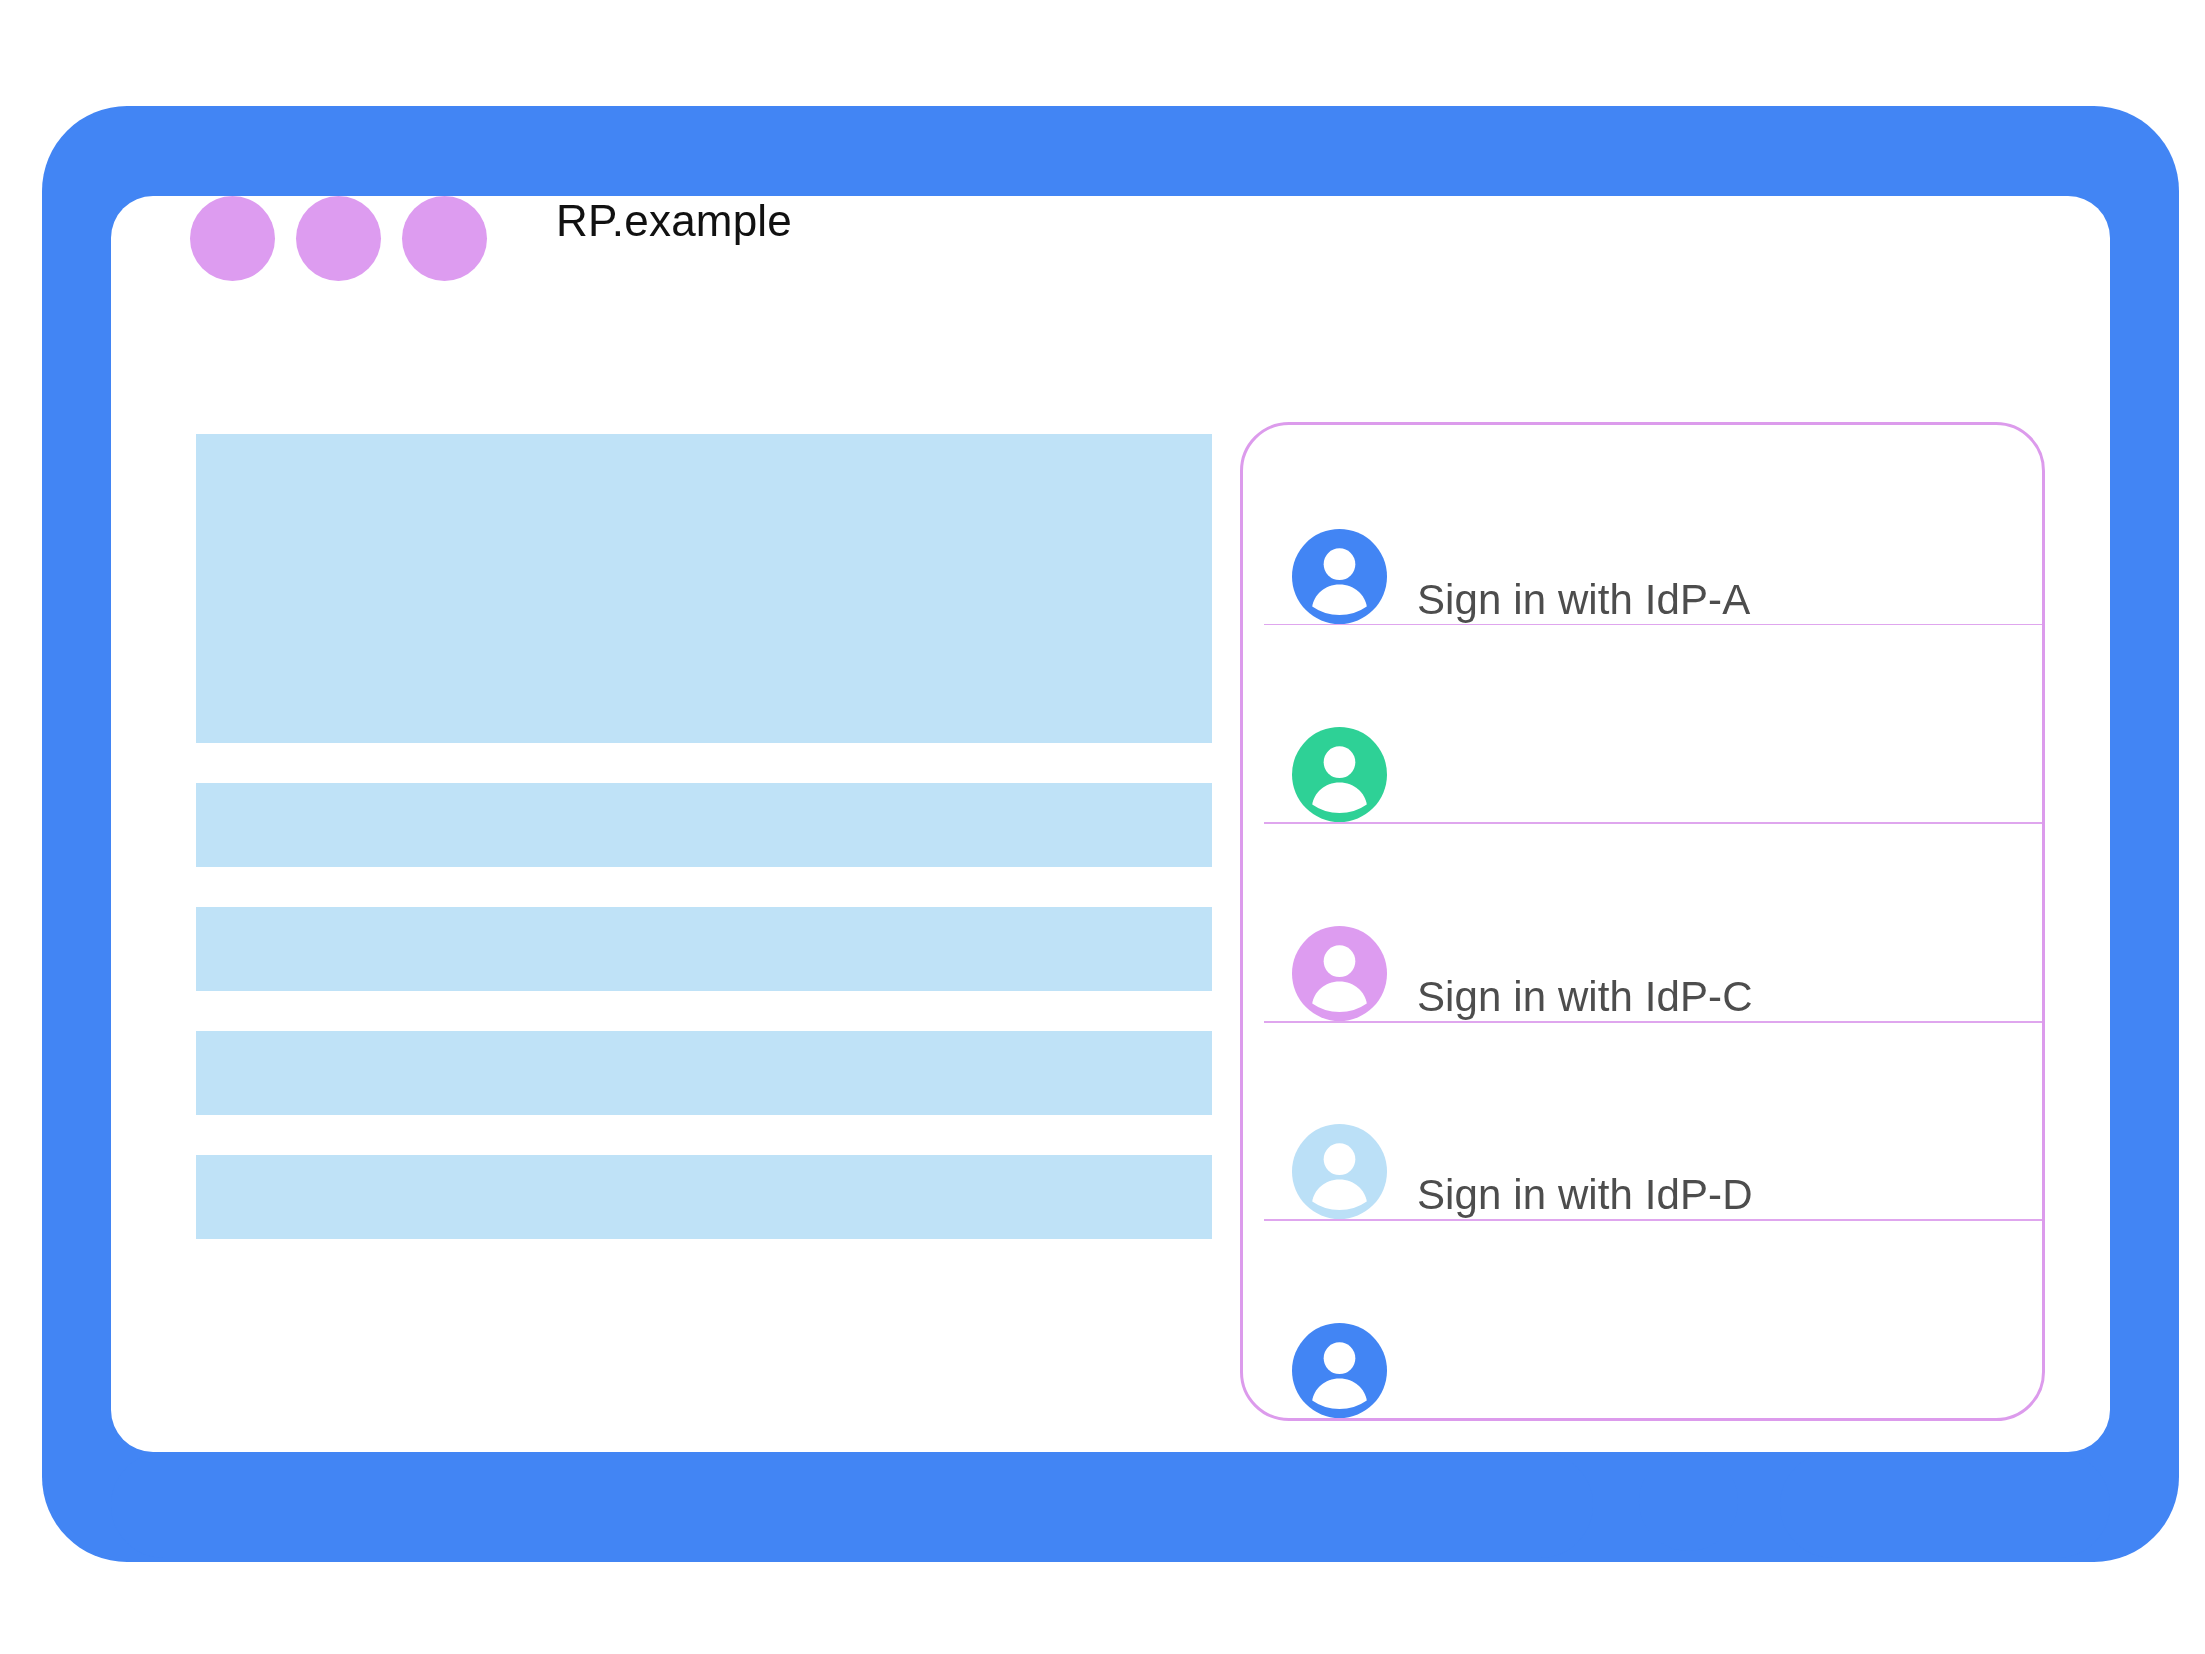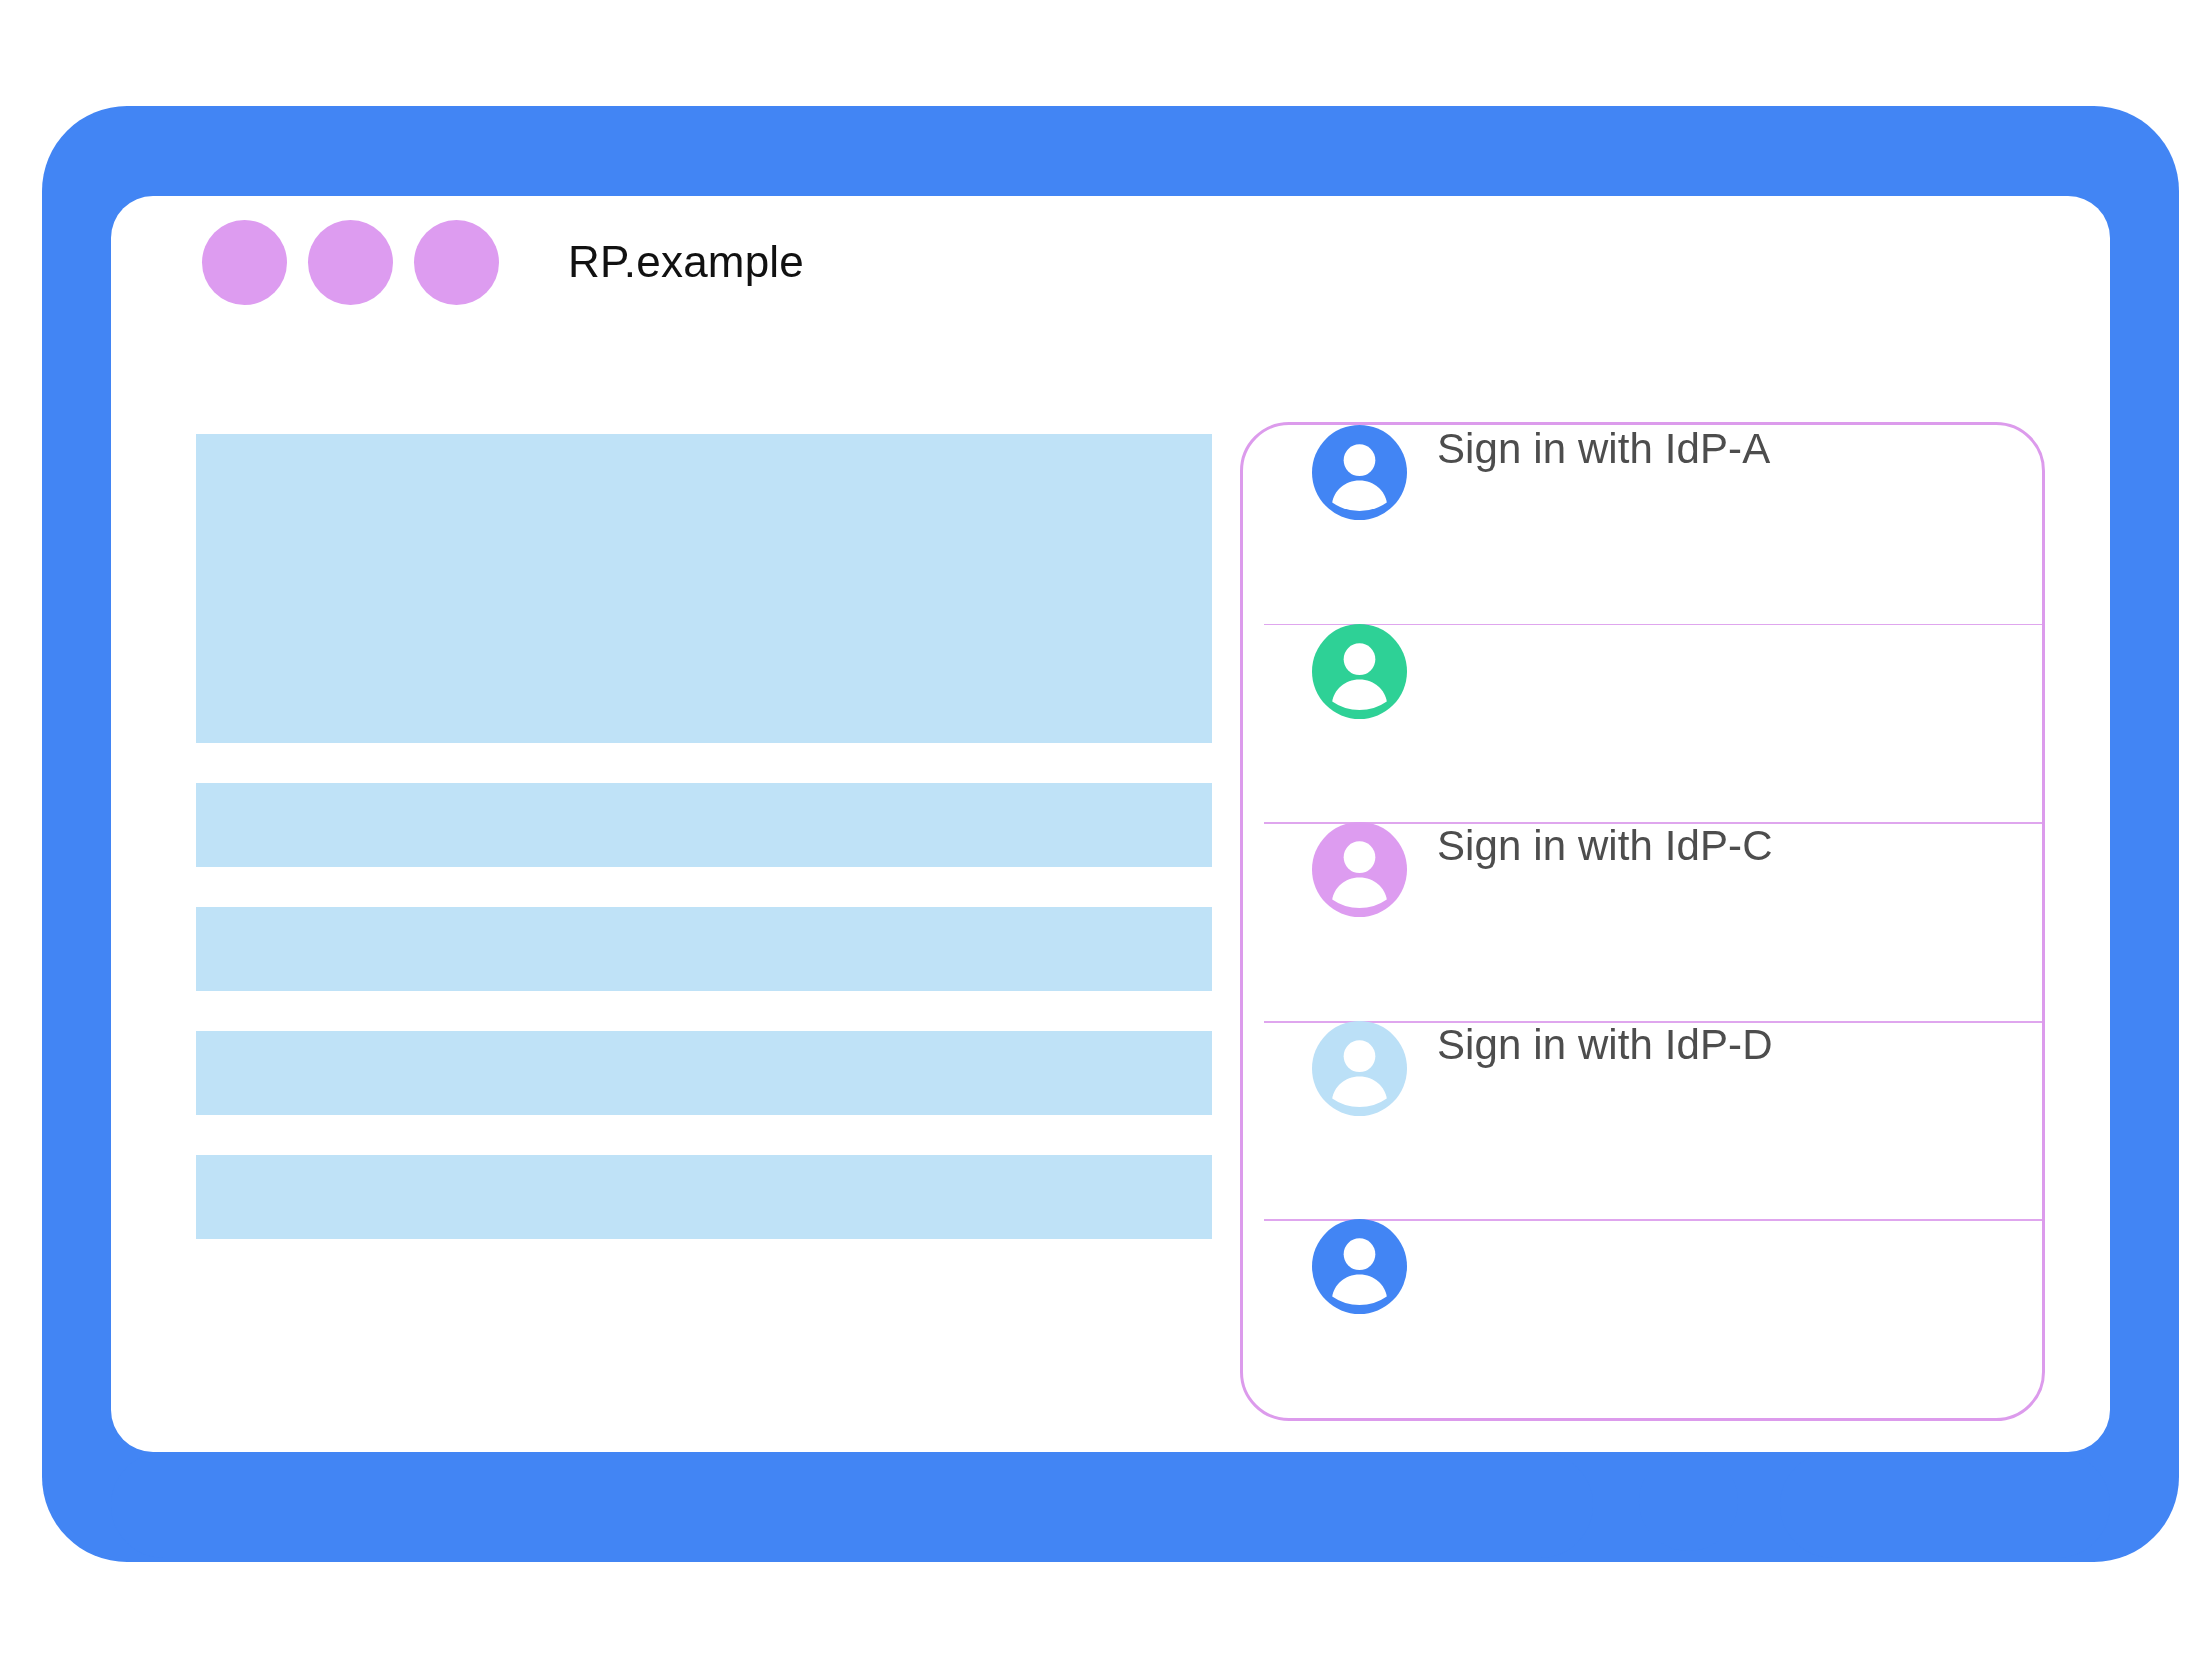--- a/index.html
+++ b/index.html
@@ -62,26 +62,25 @@
     top: 1346px;
     width: 99px;
     height: 99px;
     background: #4285F4;
     border-radius: 50%;
   }
 
   
   #titlebar {
     position: absolute;
-    left: 123px;
+    left: 111px;
     top: 196px;
     width: 1914px;
     height: 132px;
     display: flex;
-    align-items: center;
   }
   .chrome-dot {
     width: 85px;
     height: 85px;
     border-radius: 50%;
     background: #DD9CF0;
     flex: 0 0 auto;
   }
   .chrome-dot + .chrome-dot { margin-left: 21px; }
   #chrome-dots { display: flex; margin-left: 79px; }
@@ -121,22 +120,22 @@
     overflow: hidden;
   }
   #account-list {
     display: flex;
     flex-direction: column;
     height: 100%;
   }
   .account-row {
     flex: 1 1 0;
     display: flex;
-    align-items: flex-start;
-    padding-left: 69px;
+    align-items: flex-end;
+    padding-left: 49px;
     position: relative;
     background: transparent;
     cursor: pointer;
   }
   .account-row + .account-row::before {
     content: "";
     position: absolute;
     left: 21px;
     right: 0;
     top: 0;

